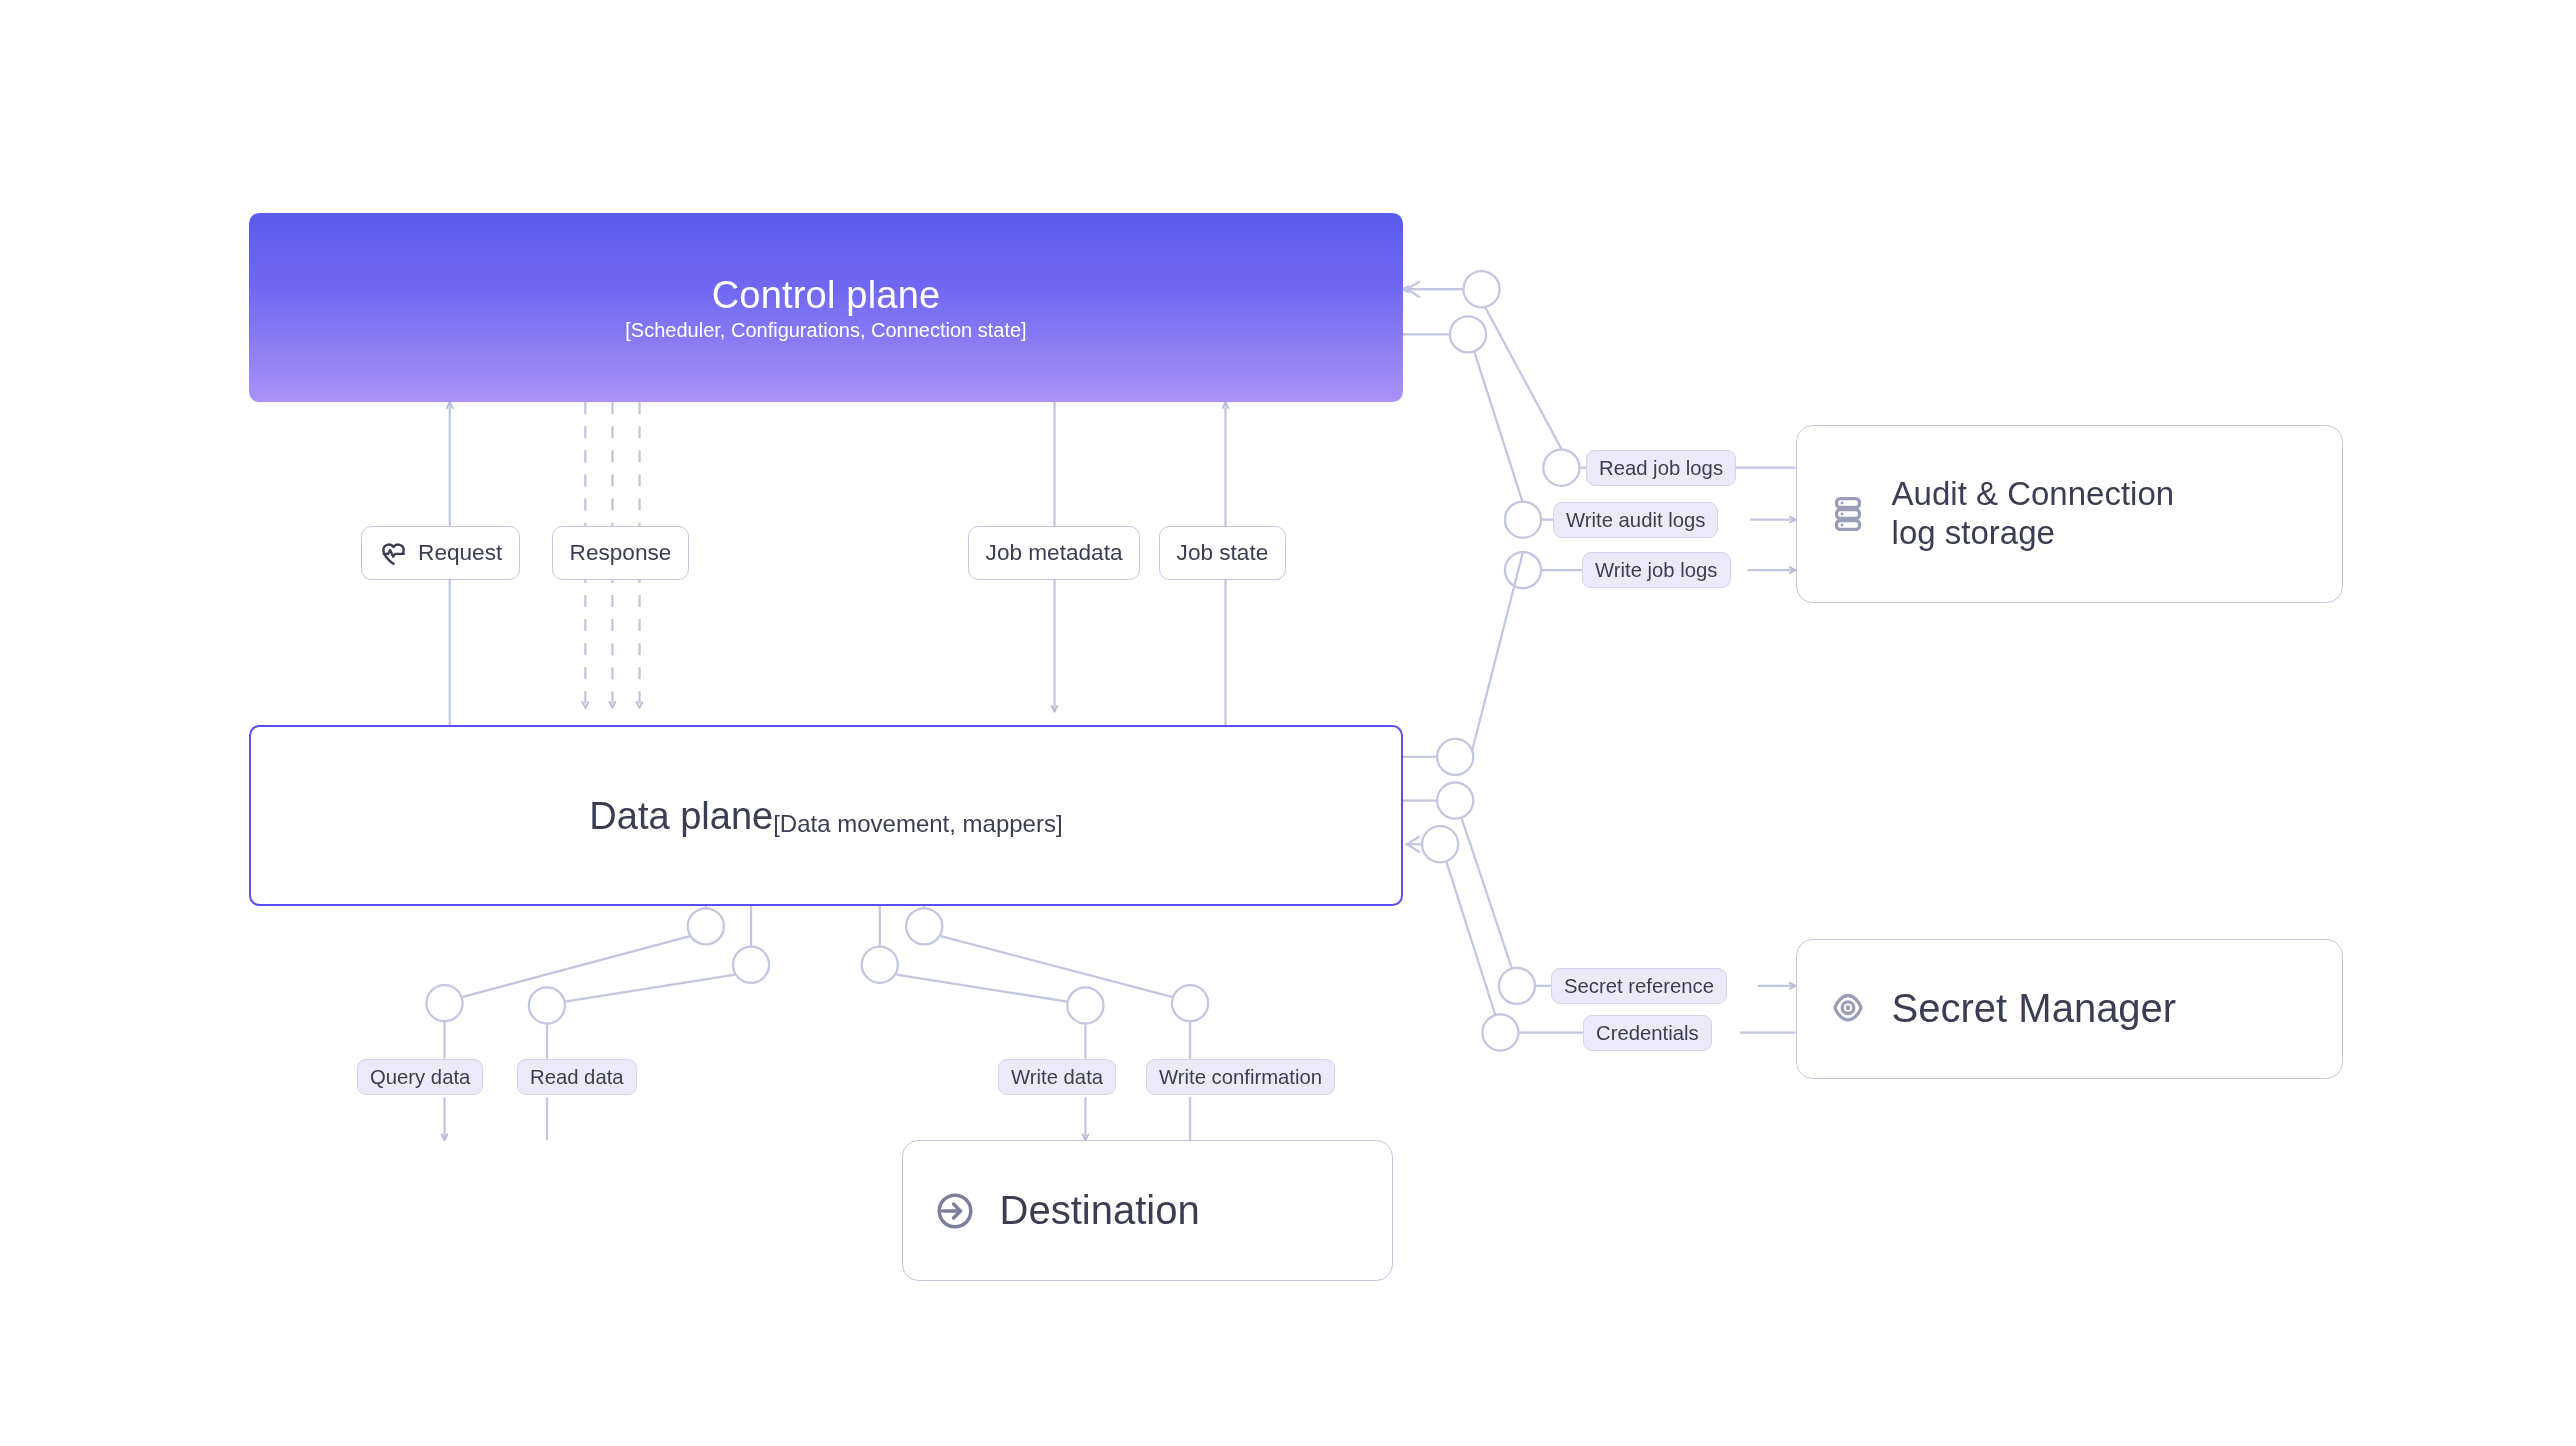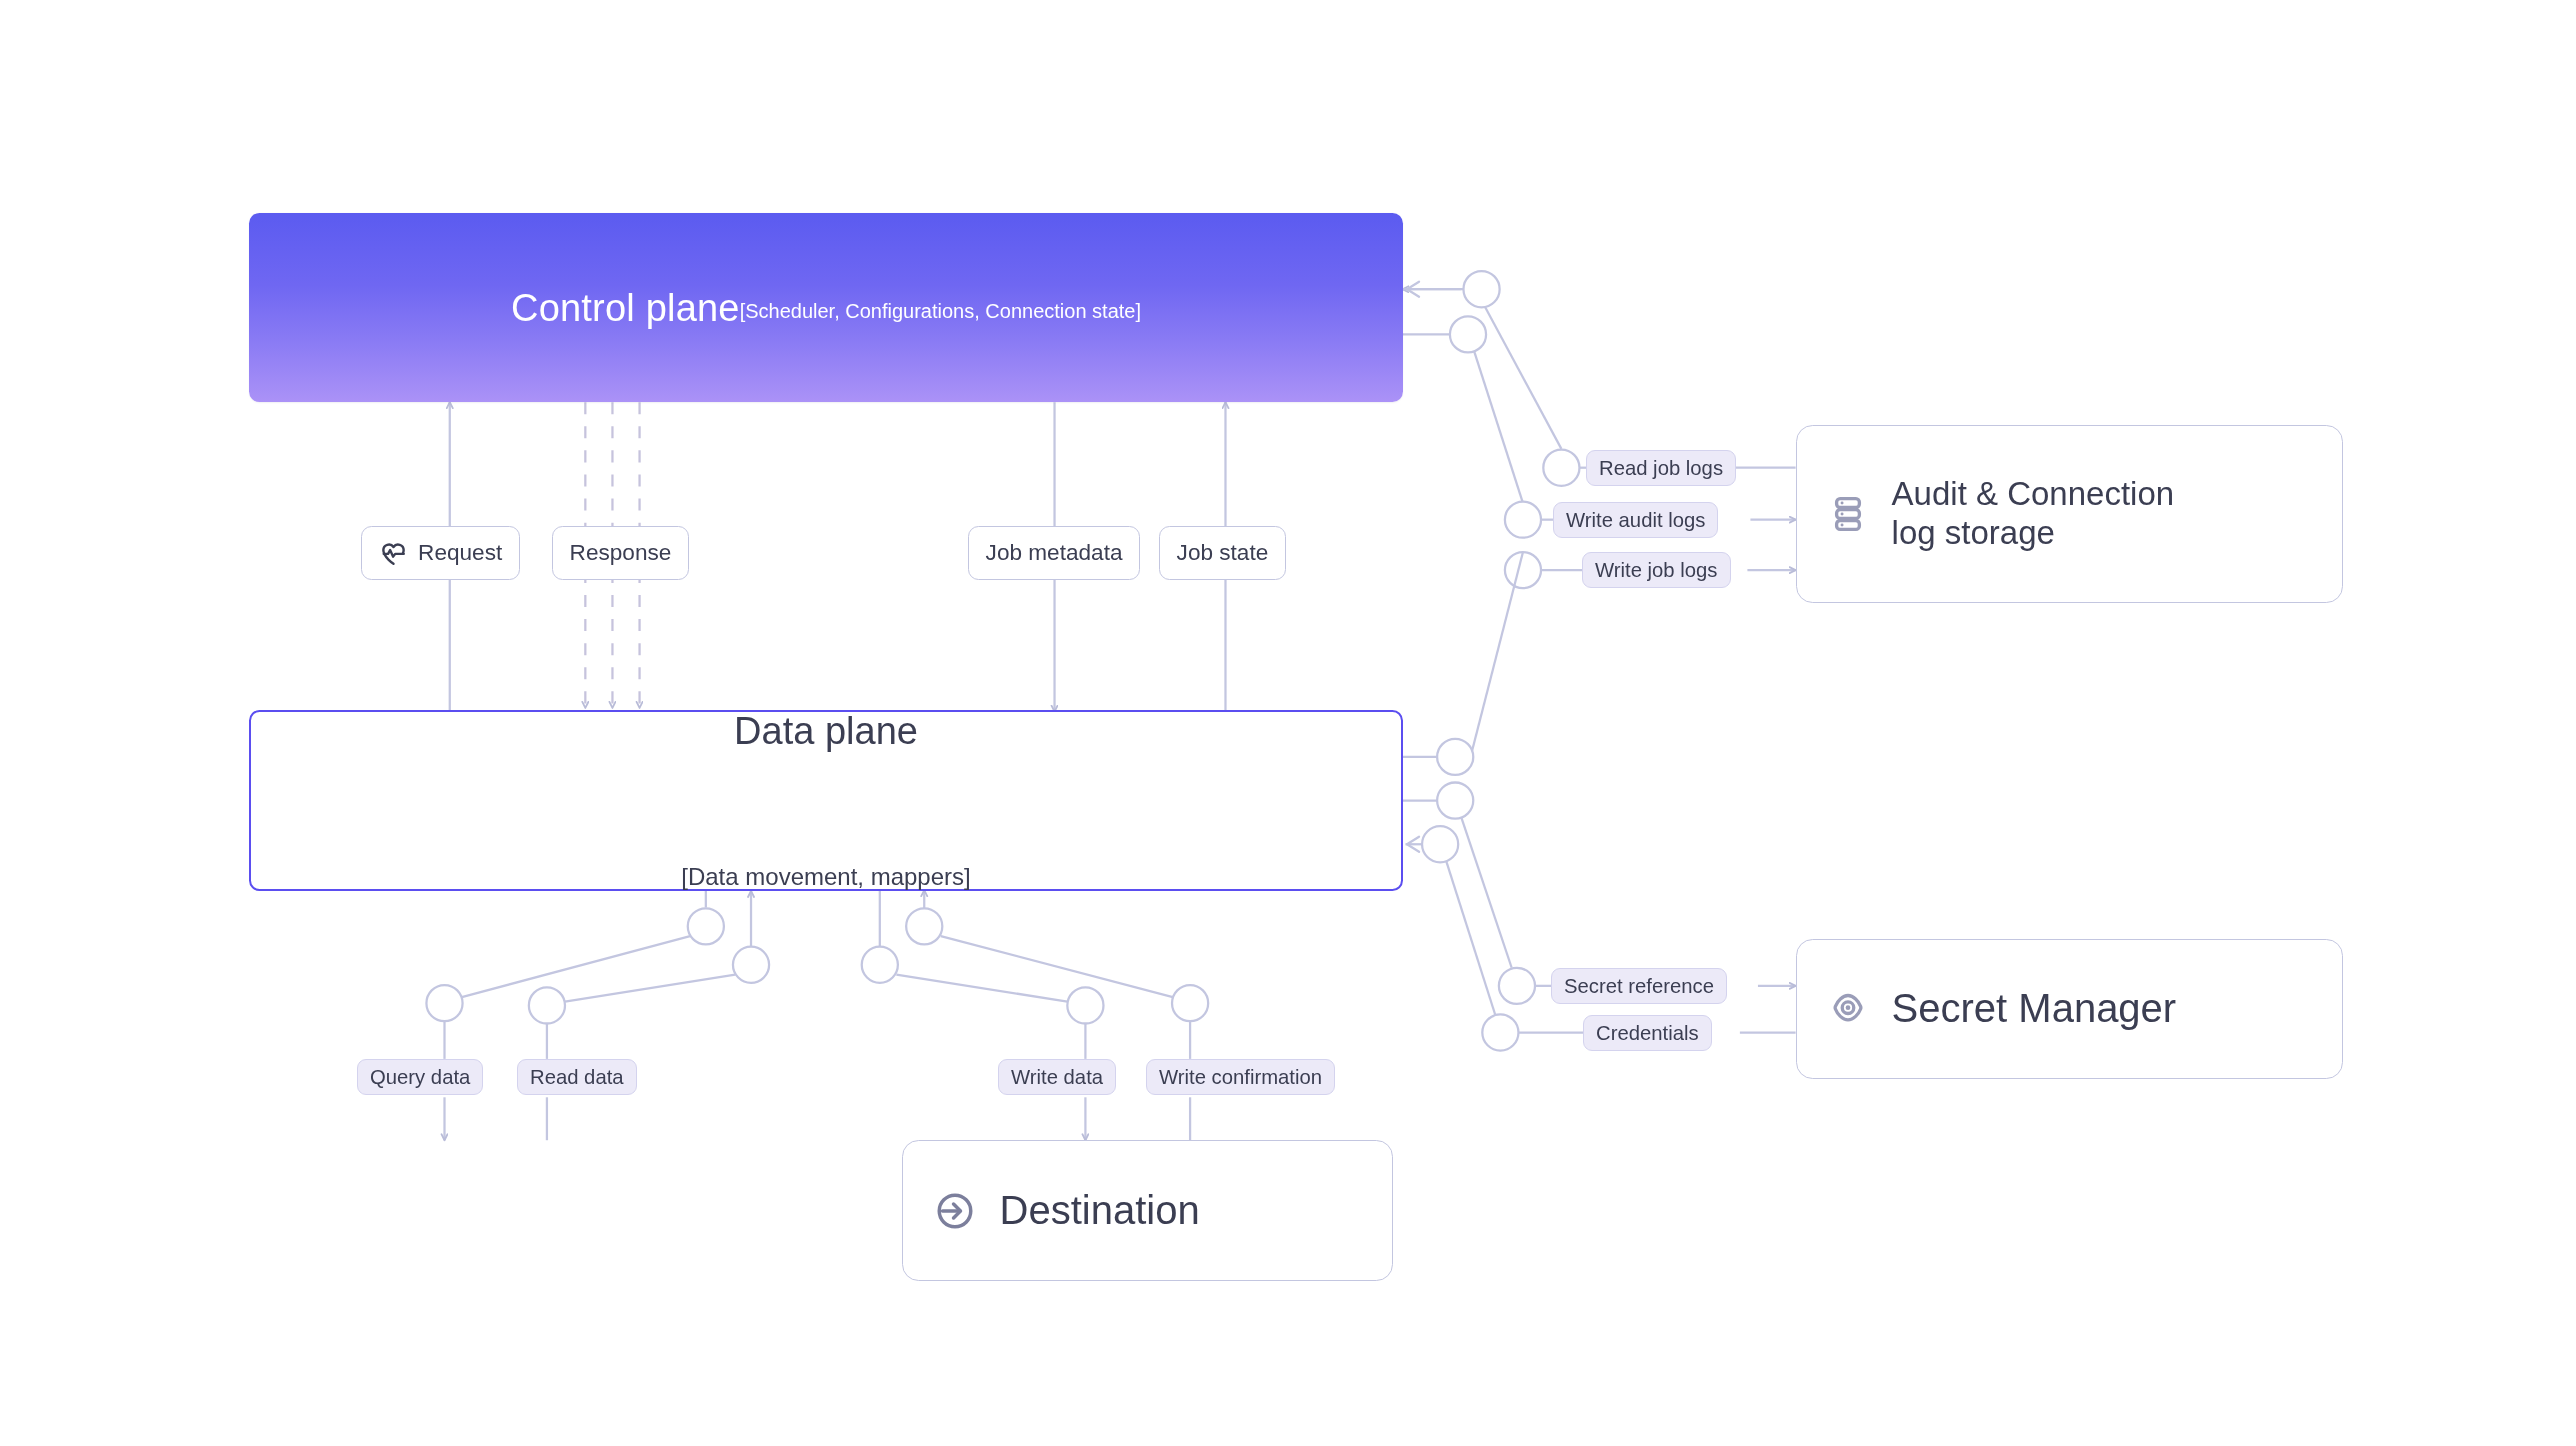--- a/index.html
+++ b/index.html
@@ -16,31 +16,31 @@
   #wires{position:absolute;left:0;top:0;width:2576px;height:1446px;}
 
   
   .node{position:absolute;box-sizing:border-box;border-radius:13.6px;background:#fff;}
 
   
   .control-plane{
     border-radius:10.5px;
     background:linear-gradient(180deg,#5b5bf0 0%,#6f67f2 38%,#8a7bf4 68%,#ab92f7 100%);
     box-shadow:0 0.8px 1.5px rgba(60,60,120,.08);
-    display:flex;flex-direction:row;align-items:center;justify-content:center;
+    display:flex;flex-direction:column;align-items:center;justify-content:center;
     color:#fff;text-align:center;
   }
   .control-plane .t1{font-size:38px;font-weight:400;letter-spacing:0.2px;line-height:1;}
   .control-plane .t2{font-size:20px;font-weight:400;margin-top:6px;line-height:1;}
 
   
   .data-plane{
     border:2.3px solid #5b4ef0;border-radius:10.5px;background:#fff;
-    display:flex;flex-direction:column;align-items:center;justify-content:space-between;
-    text-align:center;color:#3c3f52;
+    display:flex;flex-direction:row;align-items:center;justify-content:center;
+    text-align:center;color:#3c3f52;margin-top:15px;
   }
   .data-plane .t1{font-size:38px;font-weight:400;line-height:1;color:#3b3e52;}
   .data-plane .t2{font-size:24px;font-weight:400;margin-top:16.6px;line-height:1;color:#3b3e52;}
 
   
   .card{
     border:1.9px solid #c3c6e0;border-radius:16.6px;background:#fff;
     display:flex;align-items:center;gap:22.6px;padding:0 30px;
     box-sizing:border-box;color:#3b3e52;
   }

